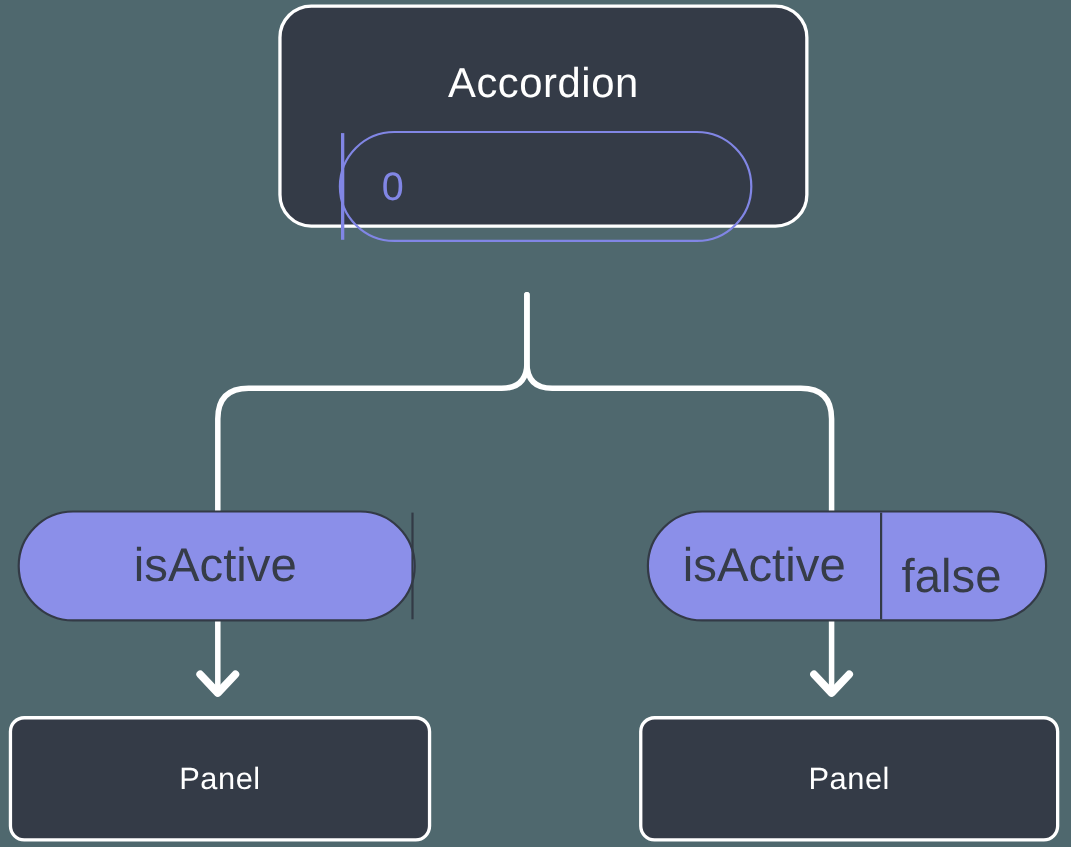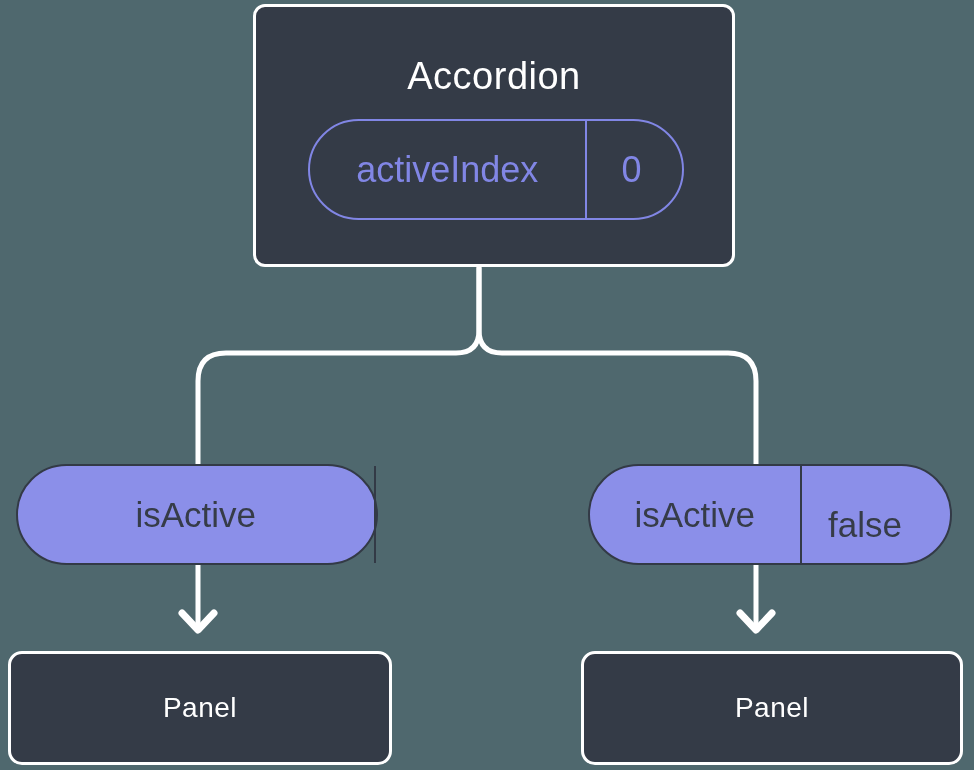--- a/index.html
+++ b/index.html
@@ -43,22 +43,22 @@
 
   .node {
     position: absolute;
     background: var(--node-fill);
     border: 3px solid var(--node-border);
     z-index: 2;
     color: var(--title-text);
   }
   .root-node {
     left: 253px; top: 4px;
-    width: 482px; height: 263px;
-    border-radius: 12px;
+    width: 482px; height: 203px;
+    border-radius: 30px;
   }
   .root-title {
     position: absolute;
     left: 0; top: 48px;
     width: 100%;
     text-align: center;
     font-size: 38px;
     font-weight: 500;
     letter-spacing: 0.5px;
     color: var(--title-text);
@@ -95,21 +95,21 @@
   .prop-pill {
     position: absolute;
     height: 101px;
     background: var(--pill-fill);
     border: 2.5px solid var(--pill-border);
     border-radius: 999px;
     display: flex;
     align-items: stretch;
     z-index: 2;
     color: var(--pill-text);
-    font-size: 35px;
+    font-size: 43px;
   }
   .prop-pill .key {
     flex: 1;
     display: flex;
     align-items: center;
     justify-content: center;
   }
   .prop-pill .sep {
     width: 2.5px;
     background: var(--pill-border);
@@ -145,21 +145,20 @@
   <svg class="connector-layer" viewBox="0 0 974 770" xmlns="http://www.w3.org/2000/svg">
     <path class="line" d="M479 268 V330 Q479 353 456 353 H226 Q198 353 198 381 V626"></path>
     <path class="line" d="M479 268 V330 Q479 353 502 353 H728 Q756 353 756 381 V626"></path>
     <path class="head" d="M182 613 L198 630 L214 613"></path>
     <path class="head" d="M740 613 L756 630 L772 613"></path>
   </svg>
 
   <div class="node root-node">
     <div class="root-title">Accordion</div>
     <div class="state-pill">
-      <span class="key">activeIndex</span>
       <span class="sep"></span>
       <span class="val">0</span>
     </div>
   </div>
 
   <div class="prop-pill pill-true">
     <span class="key">isActive</span>
     <span class="sep"></span>
   </div>
 

